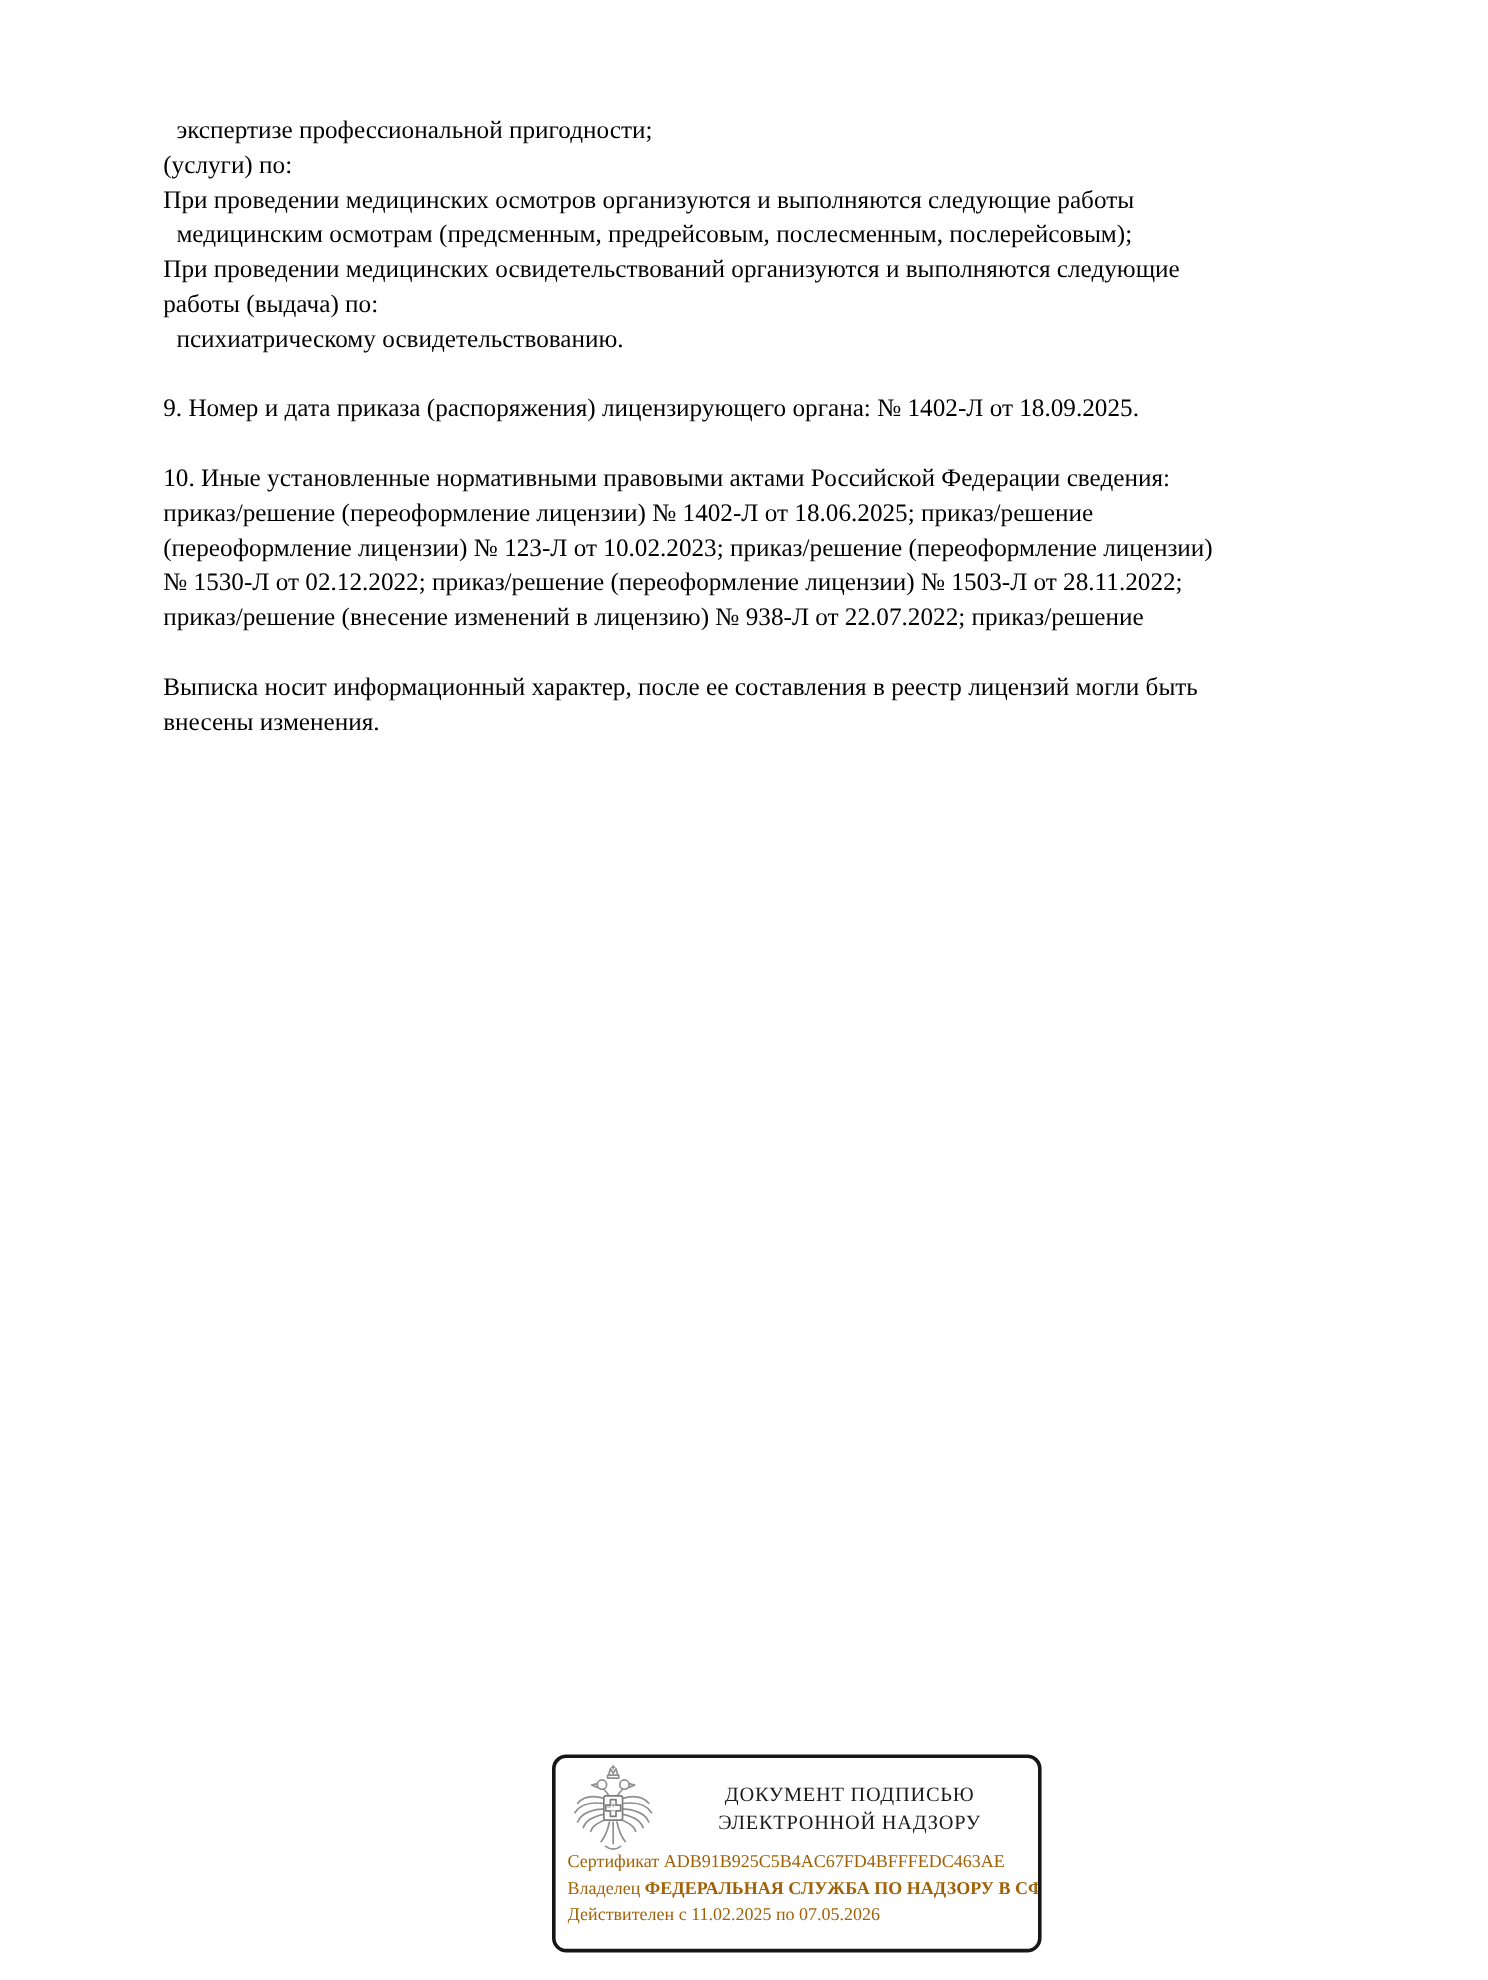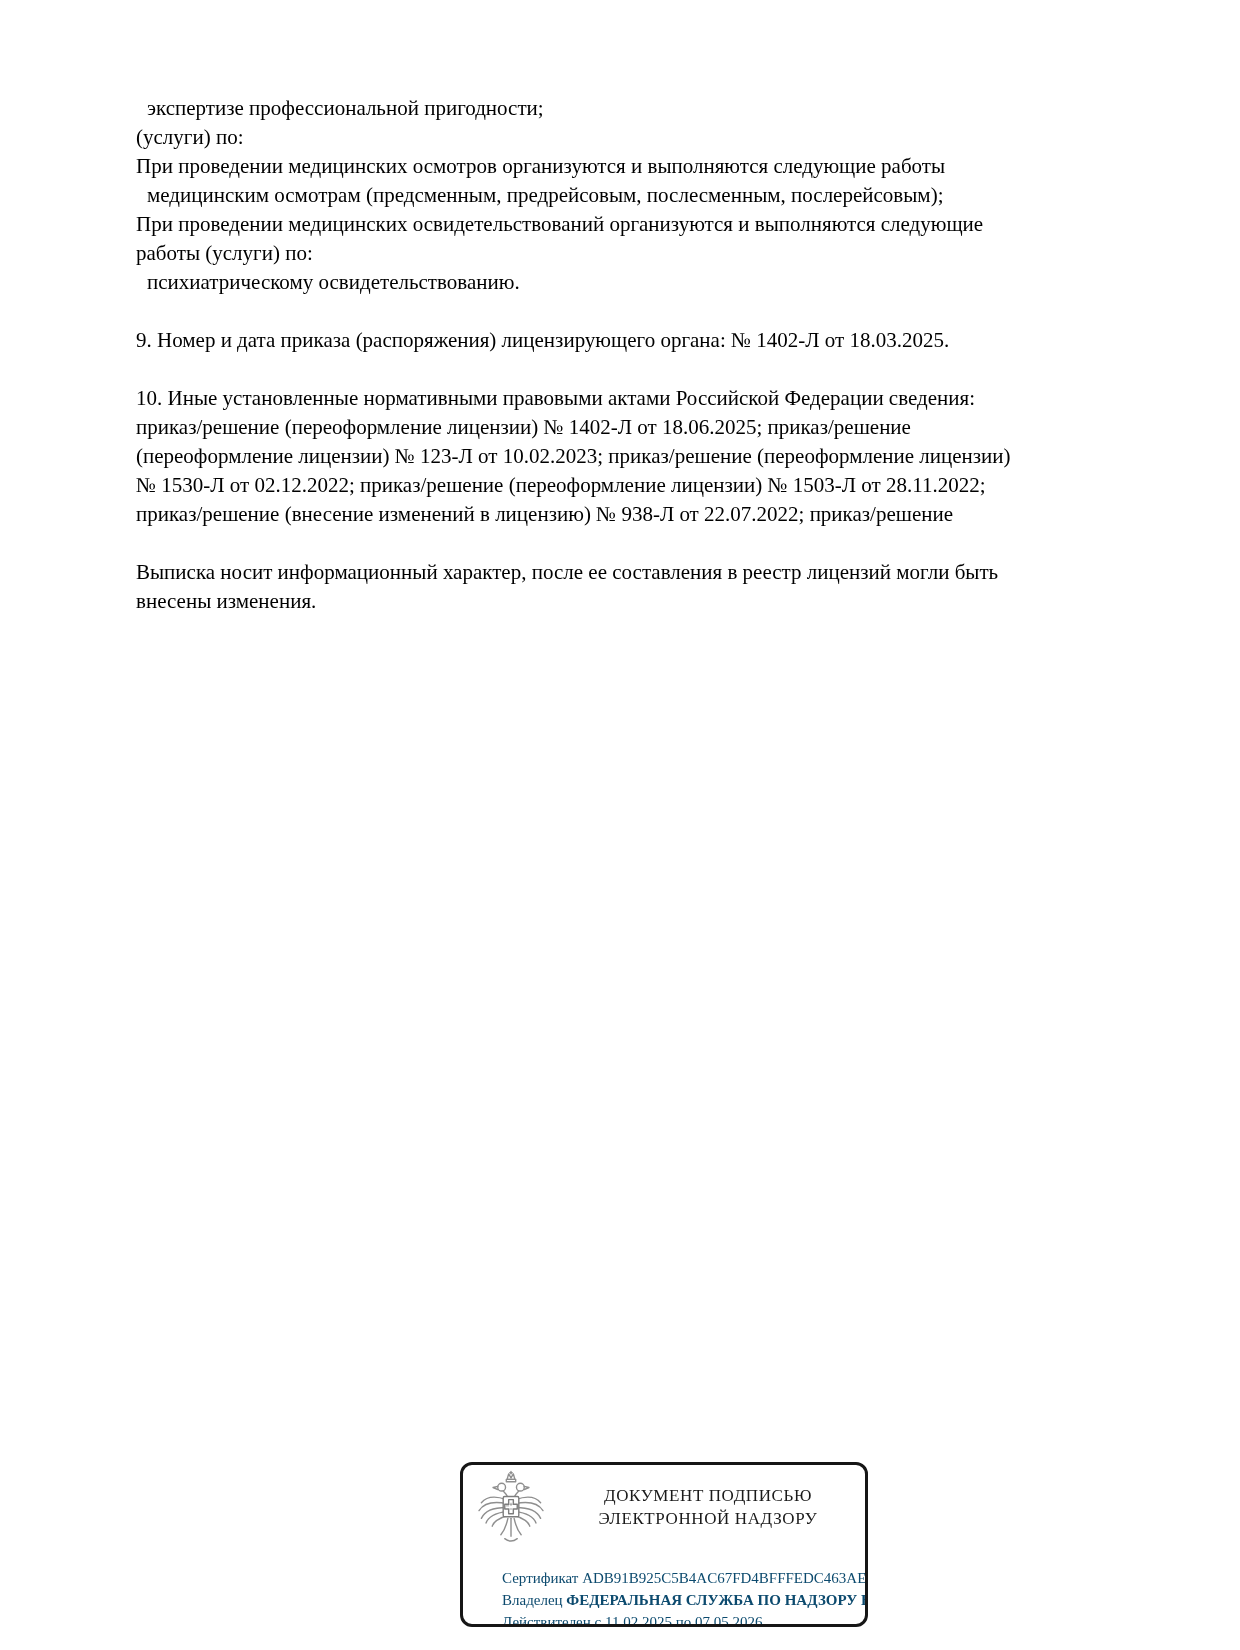--- a/index.html
+++ b/index.html
@@ -50,44 +50,43 @@
     text-align:center;
     font-size:17px;
     line-height:23px;
     letter-spacing:0.6px;
     color:#1a1a1a;
   }
   .stamp-rows {
     position:absolute;
     left:10px;
     right:0;
-    top:102px;
+    top:76px;
     font-size:15px;
     line-height:22px;
-    color:#0c4a6e;
-    margin-left:29px;
+    color:#a16207;
   }
   .stamp-row { white-space:nowrap; overflow:hidden; }
   .stamp-row .bold { font-weight:bold;text-align:right; }
 </style>
 </head>
 <body>
 
 <div class="page">
 
   <div class="body-text">
     <div class="line indent">экспертизе профессиональной пригодности;</div>
     <div class="line">(услуги) по:</div>
     <div class="line">При проведении медицинских осмотров организуются и выполняются следующие работы</div>
     <div class="line indent">медицинским осмотрам (предсменным, предрейсовым, послесменным, послерейсовым);</div>
     <div class="line">При проведении медицинских освидетельствований организуются и выполняются следующие</div>
-    <div class="line">работы (услуги) по:</div>
+    <div class="line">работы (выдача) по:</div>
     <div class="line indent">психиатрическому освидетельствованию.</div>
     <div class="line"></div>
-    <div class="line">9. Номер и дата приказа (распоряжения) лицензирующего органа: № 1402-Л от 18.03.2025.</div>
+    <div class="line">9. Номер и дата приказа (распоряжения) лицензирующего органа: № 1402-Л от 18.09.2025.</div>
     <div class="line"></div>
     <div class="line">10. Иные установленные нормативными правовыми актами Российской Федерации сведения:</div>
     <div class="line">приказ/решение (переоформление лицензии) № 1402-Л от 18.06.2025; приказ/решение</div>
     <div class="line">(переоформление лицензии) № 123-Л от 10.02.2023; приказ/решение (переоформление лицензии)</div>
     <div class="line">№ 1530-Л от 02.12.2022; приказ/решение (переоформление лицензии) № 1503-Л от 28.11.2022;</div>
     <div class="line">приказ/решение (внесение изменений в лицензию) № 938-Л от 22.07.2022; приказ/решение</div>
     <div class="line"></div>
     <div class="line">Выписка носит информационный характер, после ее составления в реестр лицензий могли быть</div>
     <div class="line">внесены изменения.</div>
   </div>

